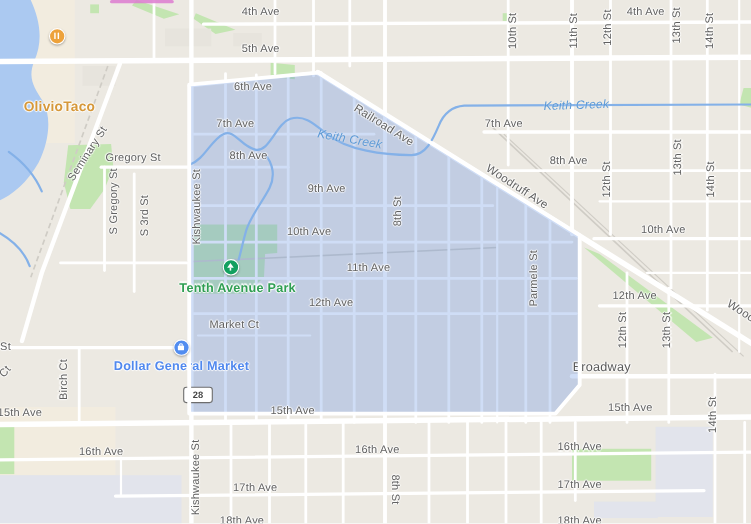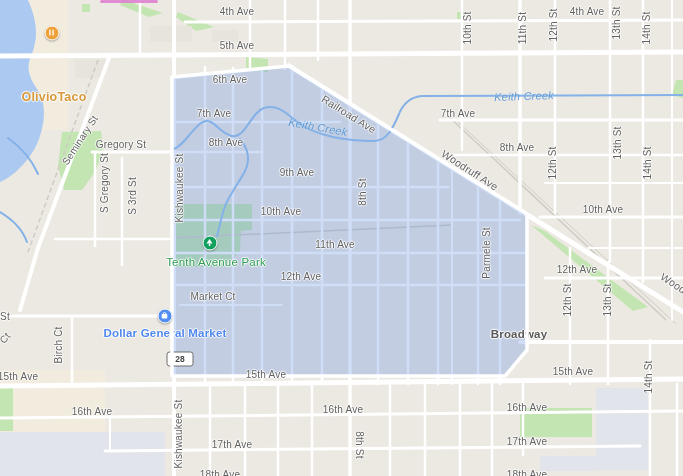--- a/index.html
+++ b/index.html
@@ -9,21 +9,21 @@
   .lbl-layer{position:absolute;left:0;top:0;width:100%;height:100%;pointer-events:none;}
   .lbl{position:absolute;white-space:nowrap;transform:translate(-50%,-50%) rotate(var(--r,0deg));
        font-size:10px;color:#616161;letter-spacing:.2px;
        text-shadow:-1px 0 1px rgba(255,255,255,.95),1px 0 1px rgba(255,255,255,.95),
                    0 -1px 1px rgba(255,255,255,.95),0 1px 1px rgba(255,255,255,.95);}
   .kind-stl{font-size:11.5px;color:#595959;}
   .kind-diag{font-size:10.5px;}
   .kind-water{font-style:italic;font-size:11px;color:#5d9ad6;font-weight:500;
        text-shadow:0 0 2px rgba(255,255,255,.6);}
   .kind-food{font-size:12.5px;font-weight:bold;color:#d6983a;}
-  .kind-park{font-size:11.5px;font-weight:normal;color:#2f9e52;}
+  .kind-park{font-size:11.5px;font-weight:bold;color:#2f9e52;}
   .kind-shop{font-size:11.5px;font-weight:bold;color:#5088ee;}
   .poi{position:absolute;width:13px;height:13px;border-radius:50%;border:1.5px solid #fff;
        transform:translate(-50%,-50%);box-shadow:0 1px 2px rgba(0,0,0,.3);}
   .poi svg{position:absolute;left:1px;top:1px;width:10px;height:10px;}
   .shield{position:absolute;left:180px;top:359px;transform:translate(-50%,-50%);
        width:25px;height:13px;background:#fff;border:1.5px solid #6d6d6d;border-radius:3px;
        font-size:8.5px;font-weight:bold;color:#444;text-align:center;line-height:13px;}
   .pink-sliver{position:absolute;left:100px;top:0;width:58px;height:3px;background:#dd7bd0;
        border-radius:2px;opacity:.85;}
 </style>
@@ -149,21 +149,21 @@
     <g stroke="#84b1e8" stroke-width="2" fill="none" stroke-linecap="round">
       <path d="M172,150 C186,145 192,127 203,122 C213,117 219,133 232,136 C245,139 251,112 264,108 C277,104 286,113 296,121 C306,129 319,134 333,137 C347,140 362,141 374,141 C387,141 393,128 399,114 C403,104 410,97 422,96 L683,95"></path>
       <path d="M240,139 C249,149 250,161 245,171 C239,183 228,196 224,209 C221,219 219,229 217,236"></path>
       <path d="M8,138 C22,148 32,160 38,174"></path>
       <path d="M0,212 C12,219 22,228 27,242"></path>
     </g>
   </svg>
 
   <div class="lbl-layer" id="under-labels">
     <div class="shield">28</div>
-  <div class="lbl kind-stl" style="left: 519px; top: 334px; font-weight: bold;">Broadway</div>
+  <div class="lbl kind-stl" style="left: 547px; top: 334px;">Broadway</div>
       <div class="lbl kind-shop" style="left: 165px; top: 333px;">Dollar General Market</div>
     </div>
 
   <svg class="layer" width="683" height="476" viewBox="0 0 683 476">
     <path d="M172,77 L289,66 L527,214 L527,350 L505,376 L172,376 Z" fill="none" stroke="#ffffff" stroke-width="3.5" stroke-linejoin="round"></path>
   </svg>
 
   <div class="lbl-layer" id="labels">
     <div class="pink-sliver"></div>
     <div class="poi" style="left:52px;top:33px;background:#eda23b">

